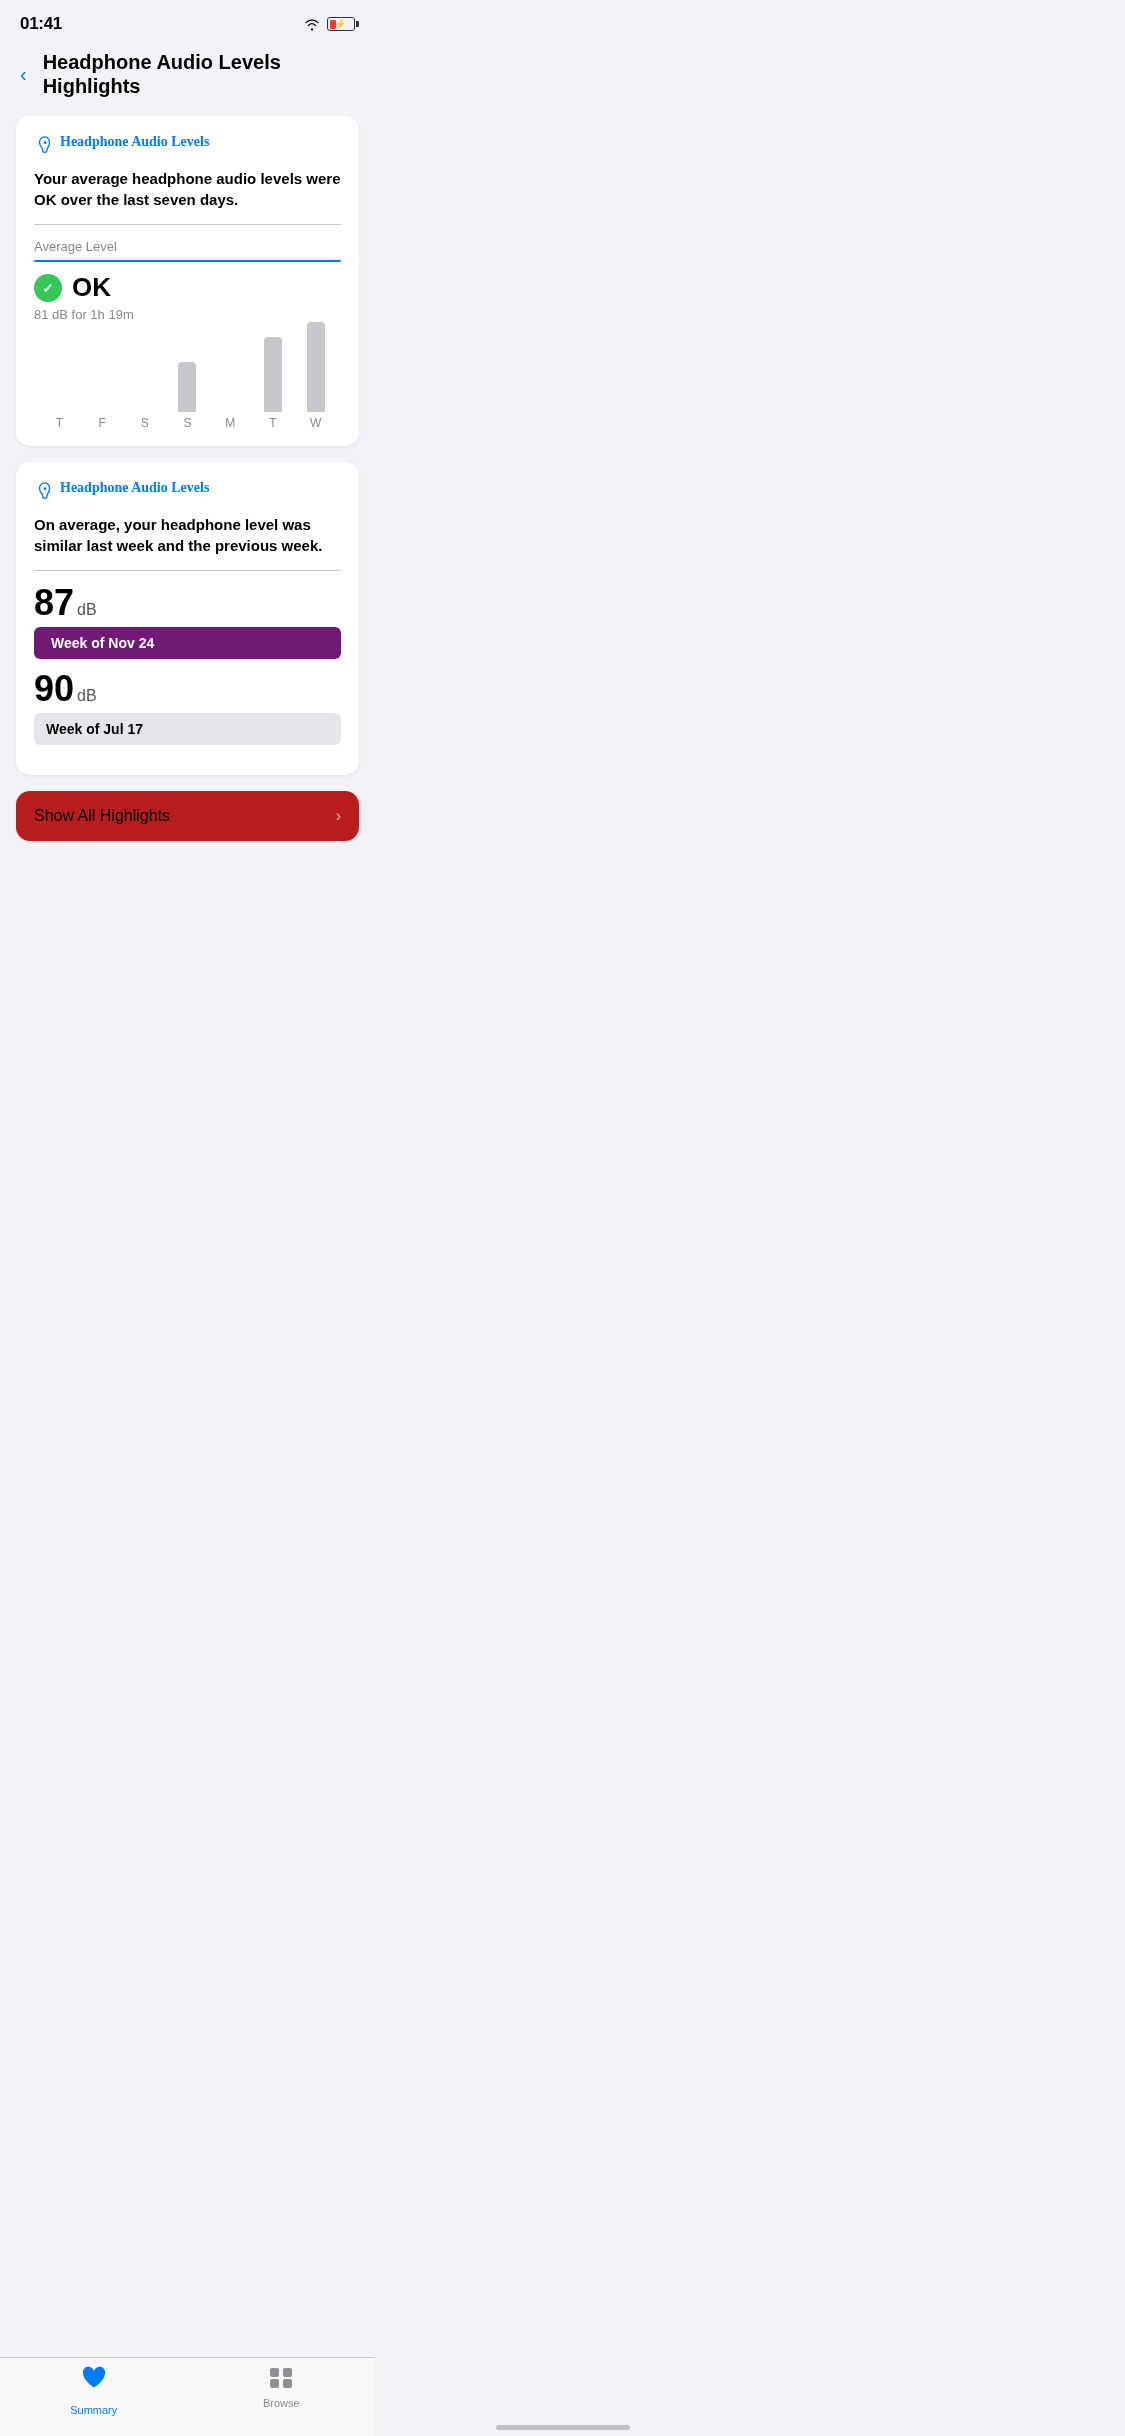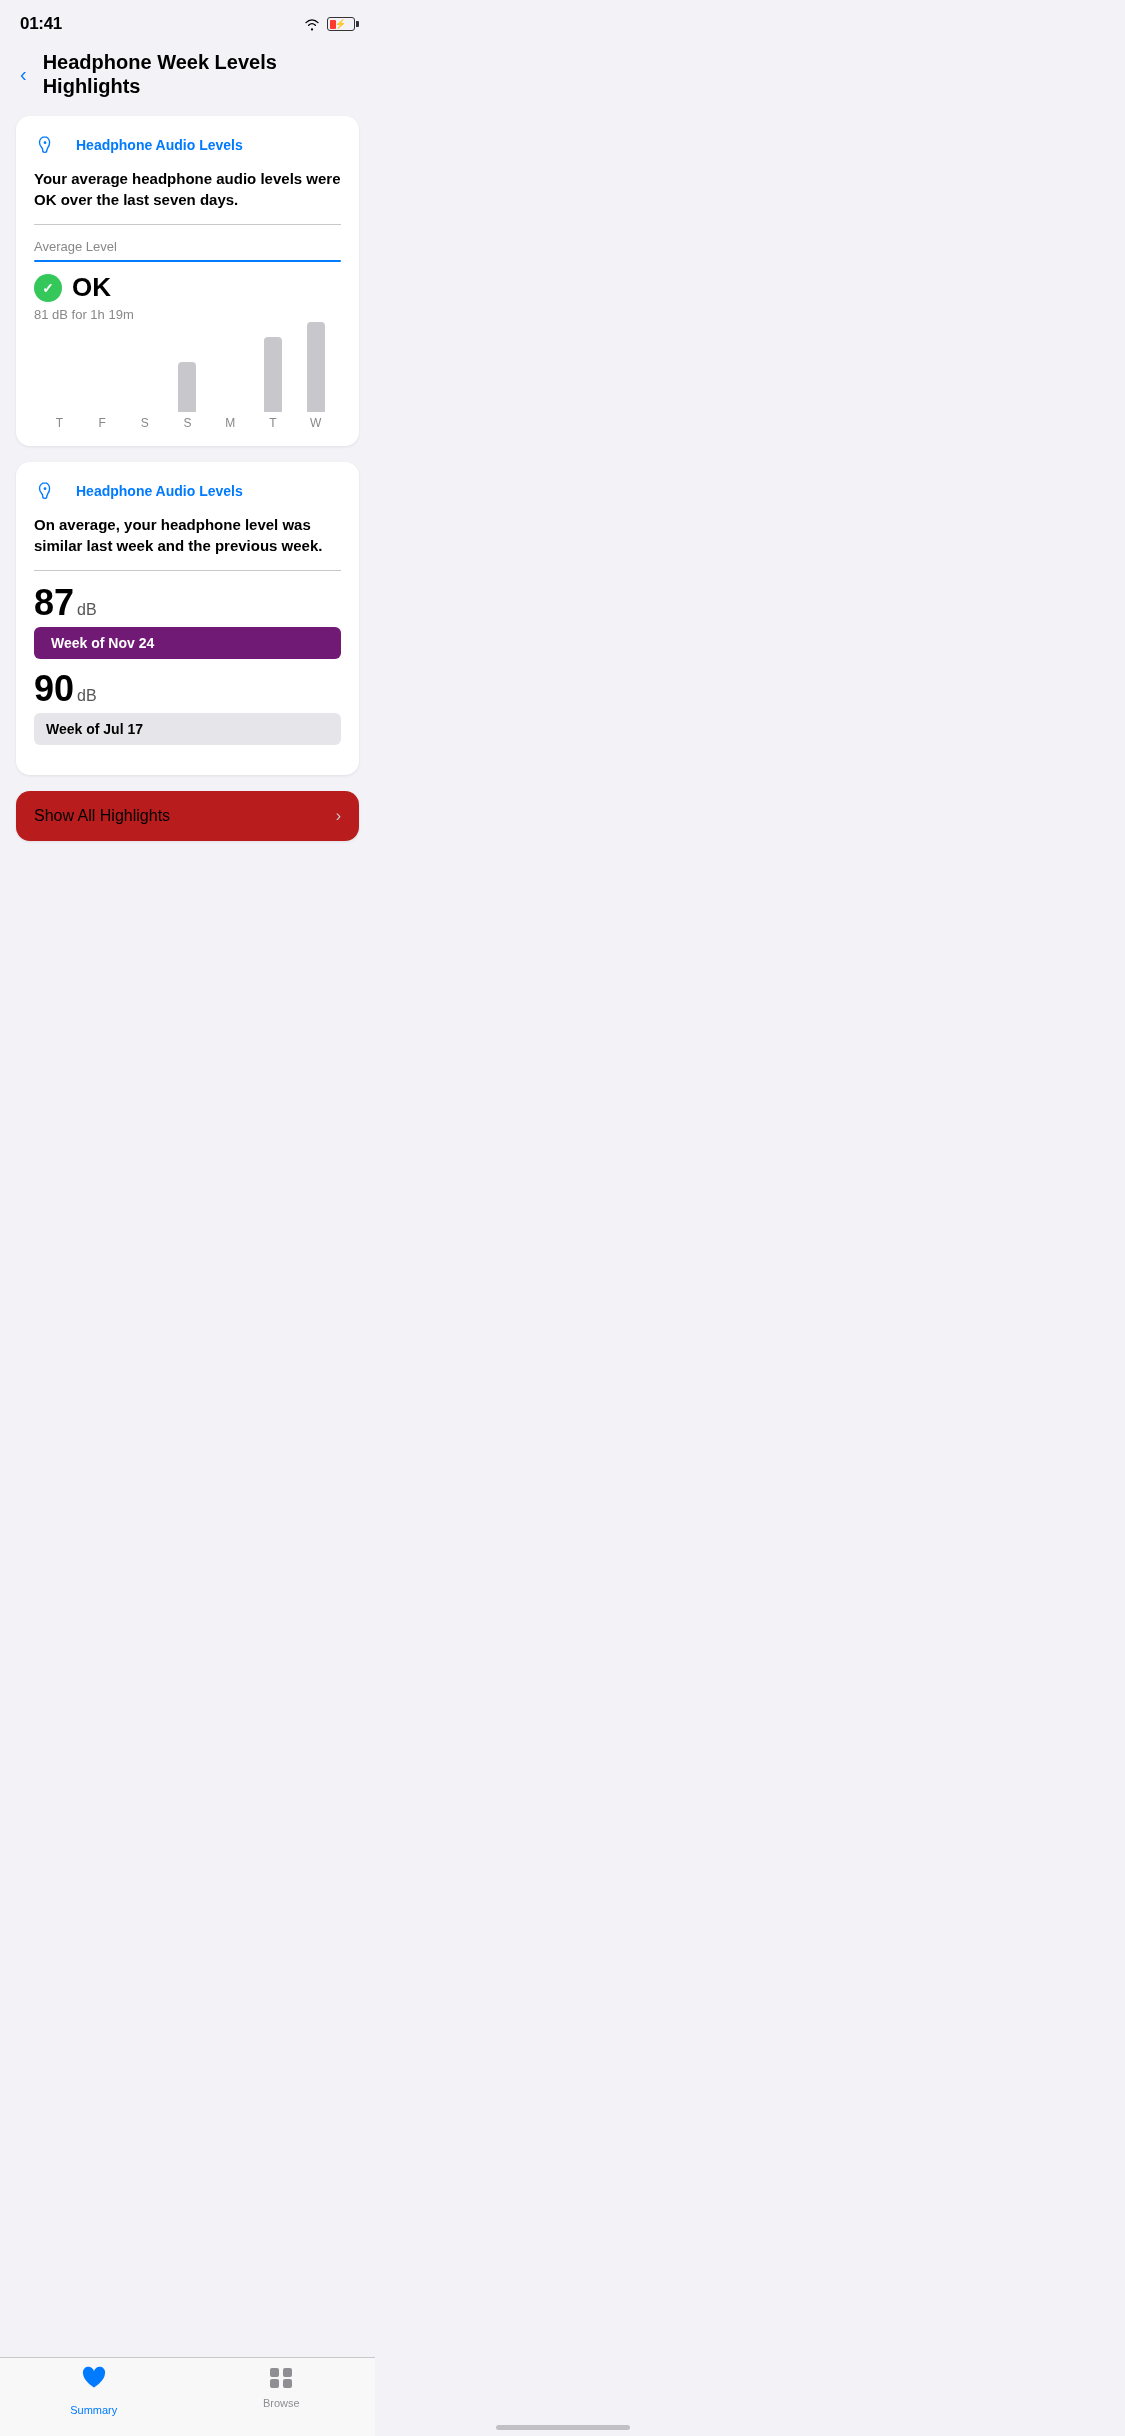--- a/index.html
+++ b/index.html
@@ -111,23 +111,23 @@
     
     .card {
       background: #fff;
       border-radius: 14px;
       padding: 18px;
       box-shadow: 0 1px 3px rgba(0,0,0,0.08);
     }
 
     .card-header {
       display: flex;
-      align-items: center;
-      gap: 20px;
+      gap: 4px;
       margin-bottom: 12px;
+      font-family: Liberation Serif, serif;
     }
     .ear-icon {
       width: 22px;
       height: 22px;
       color: #007aff;
     }
     .card-section-title {
       font-size: 14px;
       font-weight: 600;
       color: #007aff;
@@ -363,21 +363,21 @@
       <div class="battery-body">
         <div class="battery-fill"></div>
         <span class="battery-bolt">⚡</span>
       </div>
     </div>
   </div>
 </div>
 
 <div class="nav-header">
   <span class="back-button">‹</span>
-  <span class="nav-title">Headphone Week Levels Highlights</span>
+  <span class="nav-title">Headphone Audio Levels Highlights</span>
 </div>
 
 <div class="scroll-content">
 
   <div class="card">
     <div class="card-header">
 
       <svg class="ear-icon" viewBox="0 0 24 24" fill="none">
         <path d="M12 3C8.7 3 6 5.7 6 9c0 2.2.8 4 2.2 5.5.8.9 1.3 1.8 1.3 3v.5a2 2 0 0 0 2 2h.5a2 2 0 0 0 2-2c0-.4.1-.8.3-1.1L15 15c1.3-1.4 2-3.4 2-6 0-3.3-2.7-6-5-6z" stroke="#007aff" stroke-width="1.5" fill="none"></path>
         <circle cx="12" cy="9.5" r="1.5" fill="#007aff"></circle>

